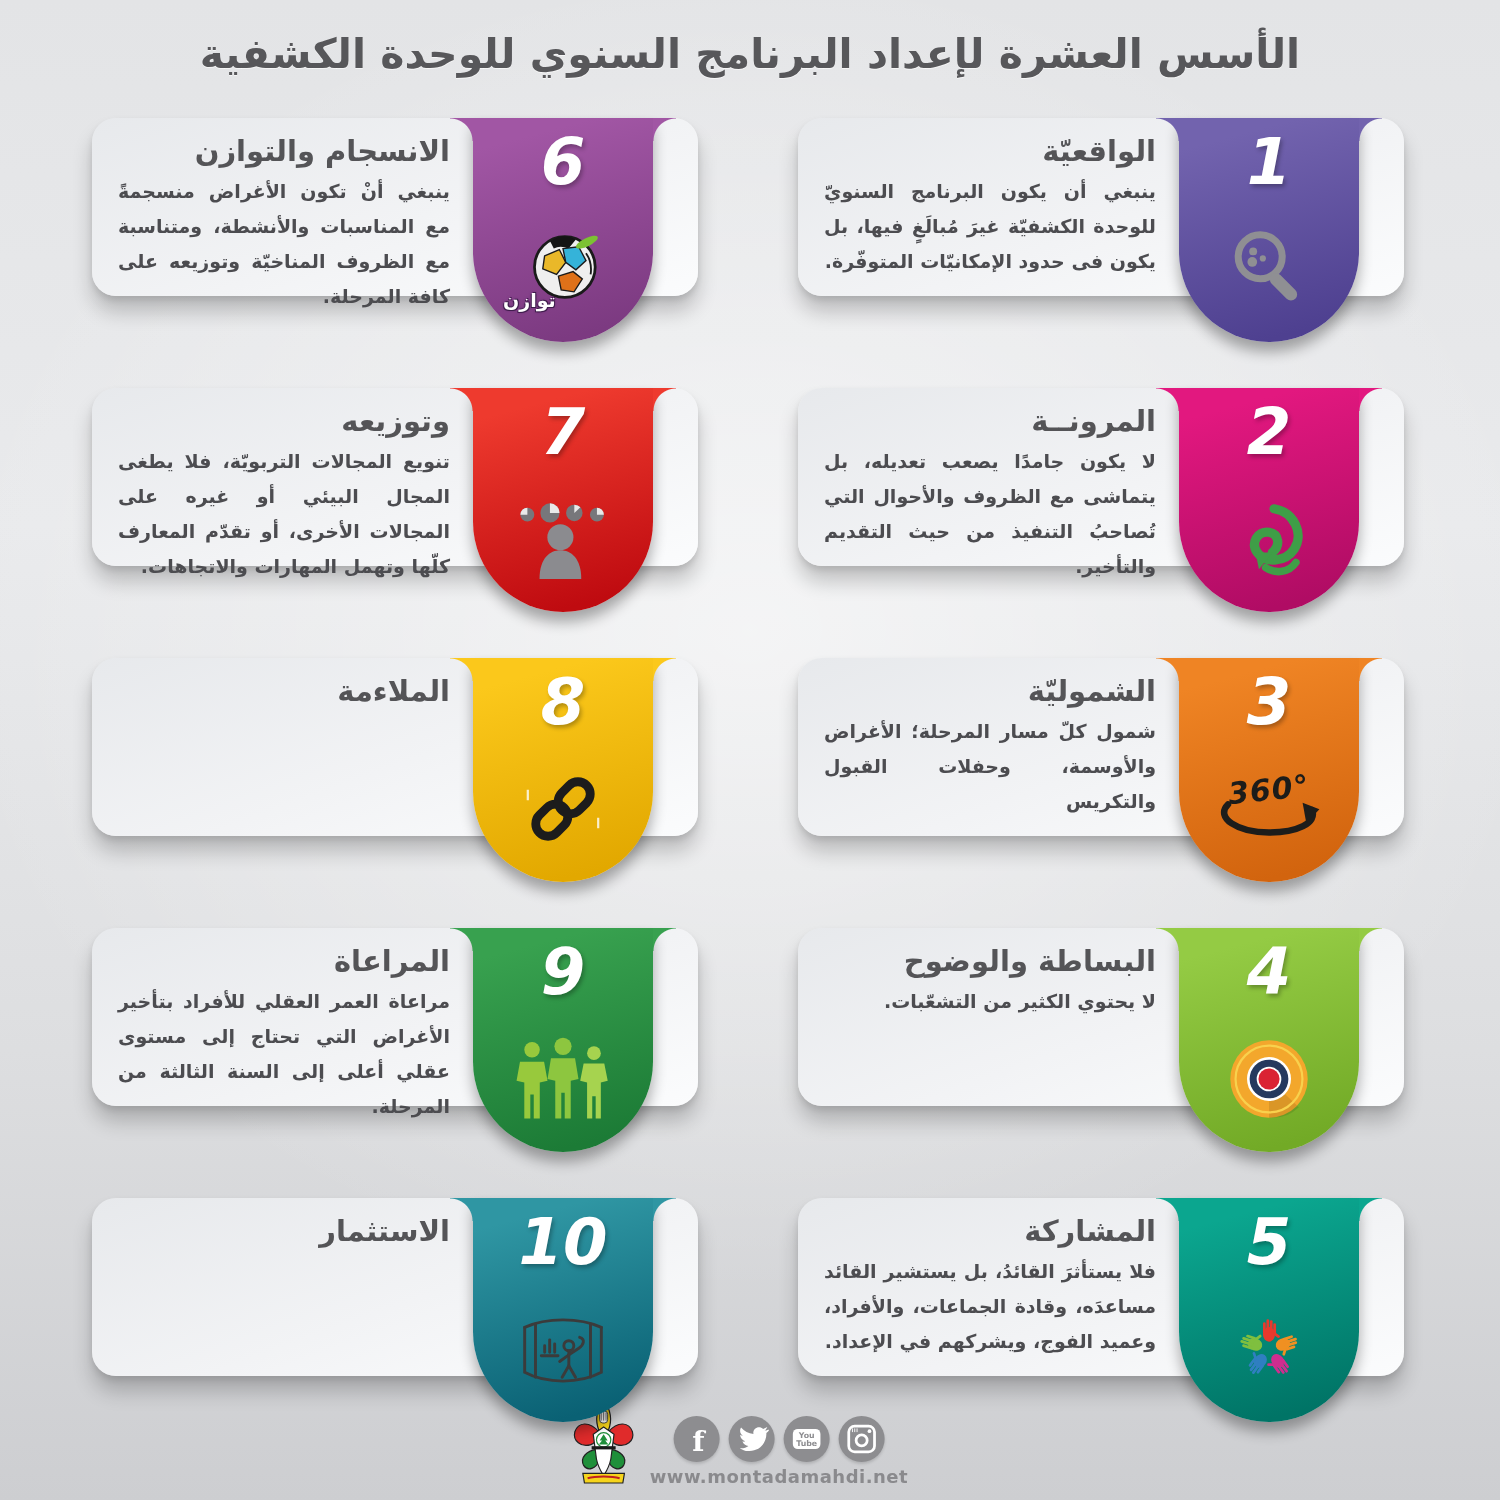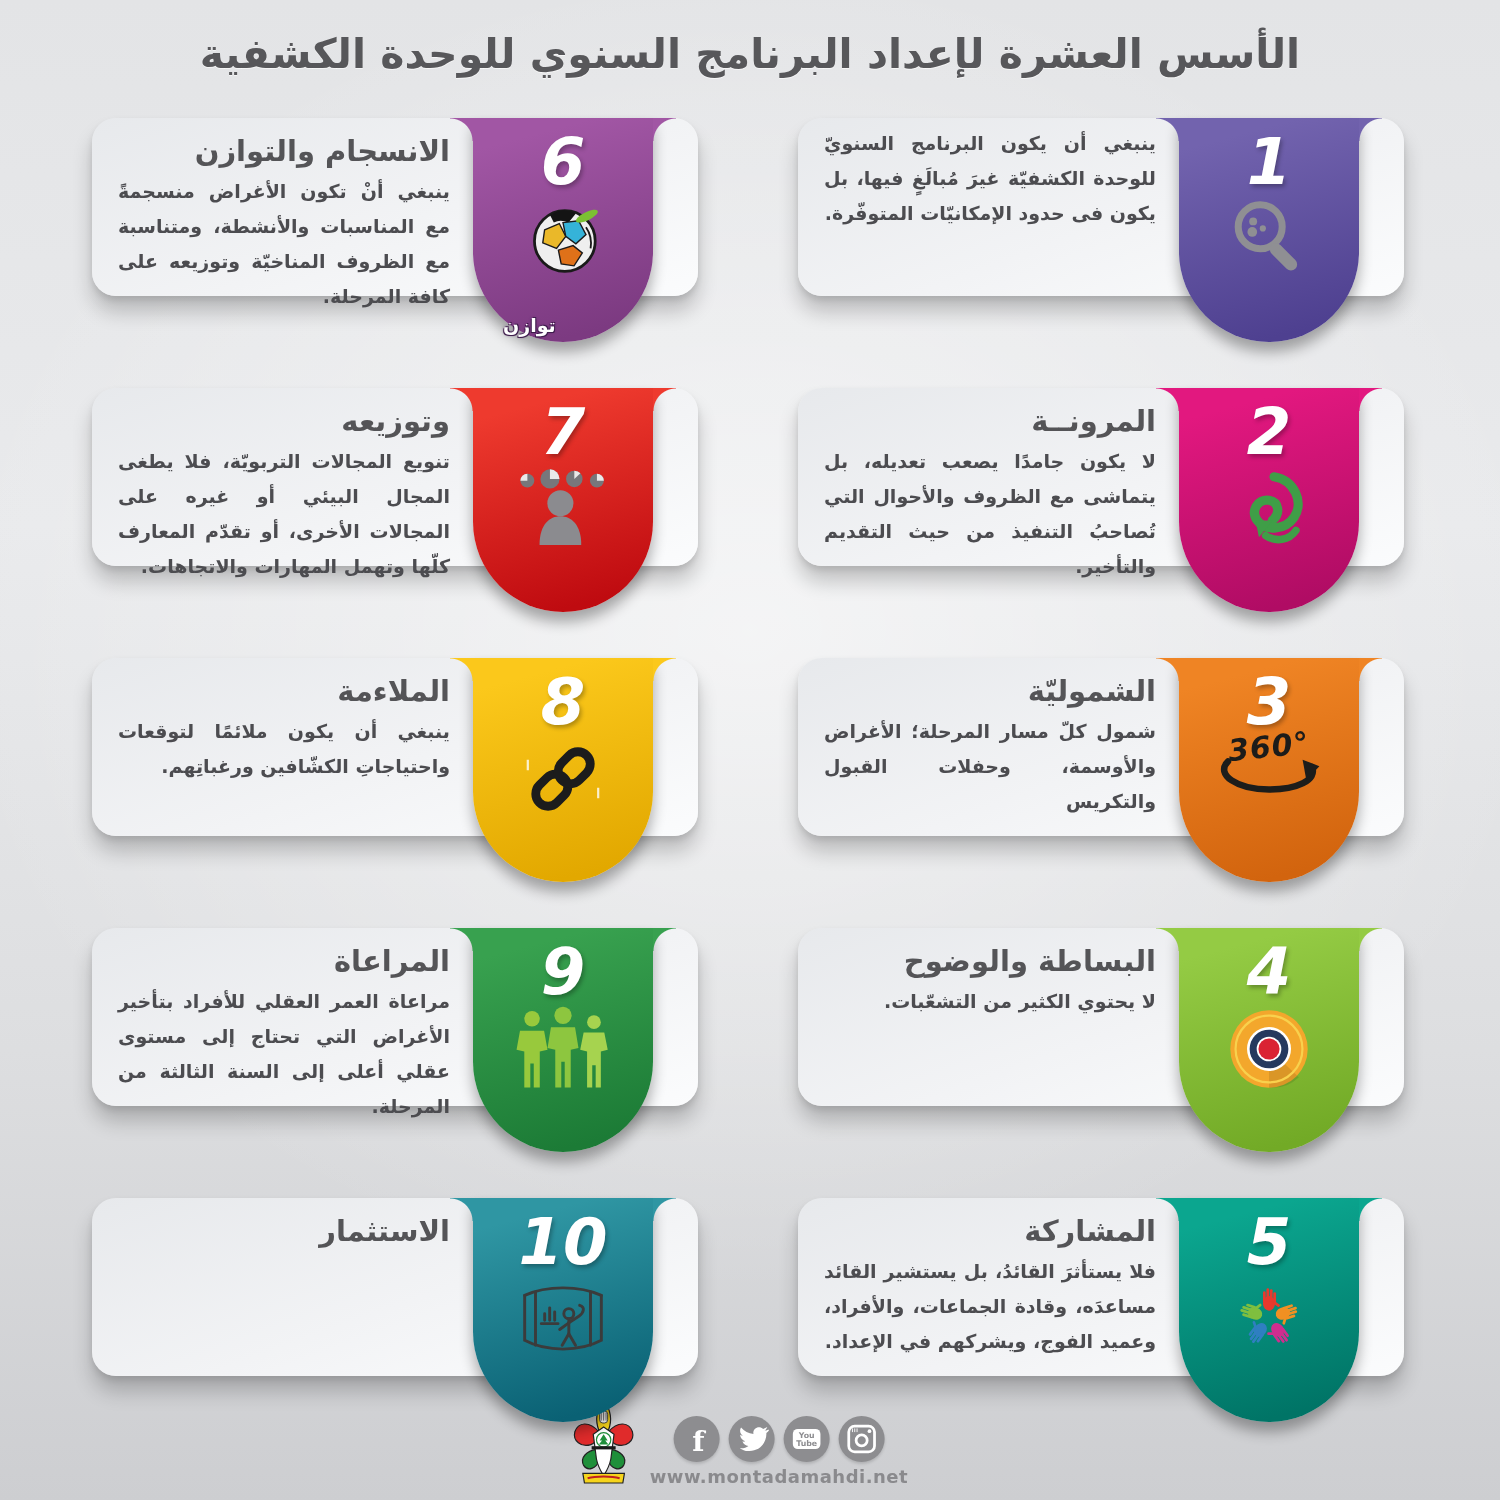--- a/index.html
+++ b/index.html
@@ -39,21 +39,21 @@
     background:radial-gradient(circle at 0 100%, rgba(0,0,0,0) 22px, var(--rc1) 23px);
   }
   .ribbon::after{
     content:"";position:absolute;top:0;right:-23px;width:23px;height:23px;
     background:radial-gradient(circle at 100% 100%, rgba(0,0,0,0) 22px, var(--rc1) 23px);
   }
   .num{
     font-size:64px;line-height:1.02;font-weight:bold;font-style:italic;
     color:#fff;margin-top:12px;text-shadow:2px 3px 4px rgba(0,0,0,.28);
   }
-  .icon-box{flex:1;display:flex;justify-content:center;position:relative;width:100%;}
+  .icon-box{flex:1;display:flex;align-items:center;justify-content:center;position:relative;width:100%;}
   .txt{
     position:absolute;inset:0;padding:8px 248px 8px 26px;
     direction:rtl;text-align:right;z-index:1;
   }
   .ttl{font-size:29px;font-weight:bold;color:#545457;margin:8px 0 6px;}
   .bdy{
     font-size:19px;color:#4c4c50;margin:0;line-height:1.85;
     text-align:justify;text-align-last:right;font-weight:bold;
   }
   .deg-word{
@@ -98,20 +98,21 @@
             <svg viewBox="0 0 100 100" width="88" height="88">
               <circle cx="40" cy="36" r="25" fill="none" stroke="#8f8f93" stroke-width="8"></circle>
               <circle cx="32" cy="30" r="4.5" fill="#8f8f93"></circle>
               <circle cx="31" cy="42" r="5.5" fill="#8f8f93"></circle>
               <circle cx="43" cy="38" r="3.5" fill="#8f8f93"></circle>
               <rect x="58" y="52" width="38" height="14" rx="7" transform="rotate(45 58 52)" fill="#8f8f93"></rect>
             </svg>
           </div>
         </div>
         <div class="txt">
+          <h2 class="ttl">الواقعيّة</h2>
           <p class="bdy">ينبغي أن يكون البرنامج السنويّ للوحدة الكشفيّة غيرَ مُبالَغٍ فيها، بل يكون فى حدود الإمكانيّات المتوفّرة.</p>
         </div>
       </section>
 
       <section class="card" style="--rc1: #e2187f; --rc2: #b00c64;">
         <div class="ribbon">
           <div class="num">2</div>
           <div class="icon-box">
             <svg viewBox="0 0 100 100" width="84" height="84">
               <path d="M56 14 C80 18 92 44 80 62 C70 77 46 80 36 66 C28 55 36 40 50 42 C62 44 64 58 54 66" fill="none" stroke="#3f9e47" stroke-width="11" stroke-linecap="round"></path>
@@ -255,21 +256,20 @@
               <path d="M10 28 v12 M90 60 v12" stroke="#fff" stroke-width="2.5" opacity="0.8"></path>
               <g transform="rotate(-45 50 50)" stroke="#1c1c1c" stroke-width="10" fill="none">
                 <rect x="12" y="36" width="40" height="28" rx="14"></rect>
                 <rect x="48" y="36" width="40" height="28" rx="14"></rect>
               </g>
             </svg>
           </div>
         </div>
         <div class="txt">
           <h2 class="ttl">الملاءمة</h2>
-          <p class="bdy">ينبغي أن يكون ملائمًا لتوقعات واحتياجاتِ الكشّافين ورغباتِهم.</p>
         </div>
       </section>
 
       <section class="card" style="--rc1: #38a14f; --rc2: #1c7b36;">
         <div class="ribbon">
           <div class="num">9</div>
           <div class="icon-box">
             <svg viewBox="0 0 116 100" width="100" height="86">
               <g fill="#98c93c">
                 <circle cx="22" cy="16" r="9"></circle>

